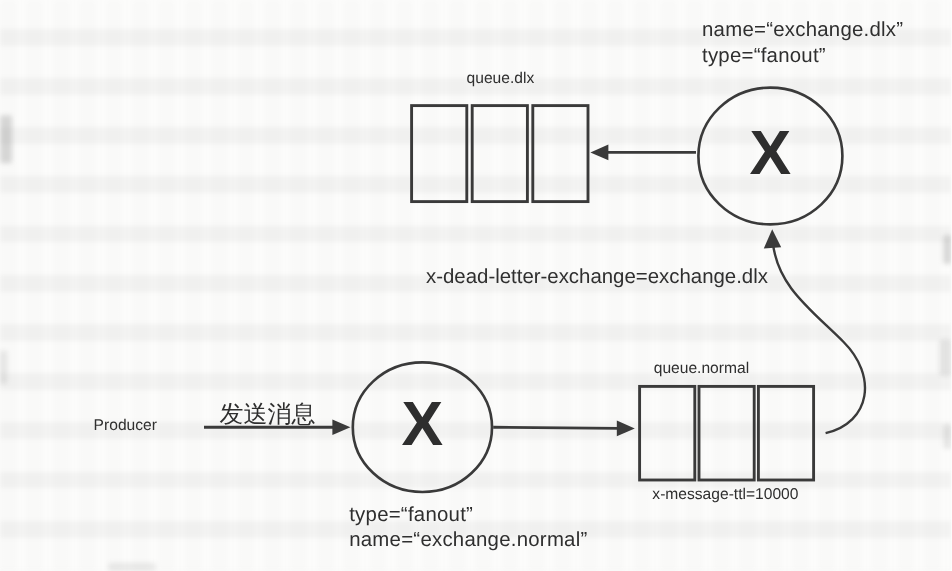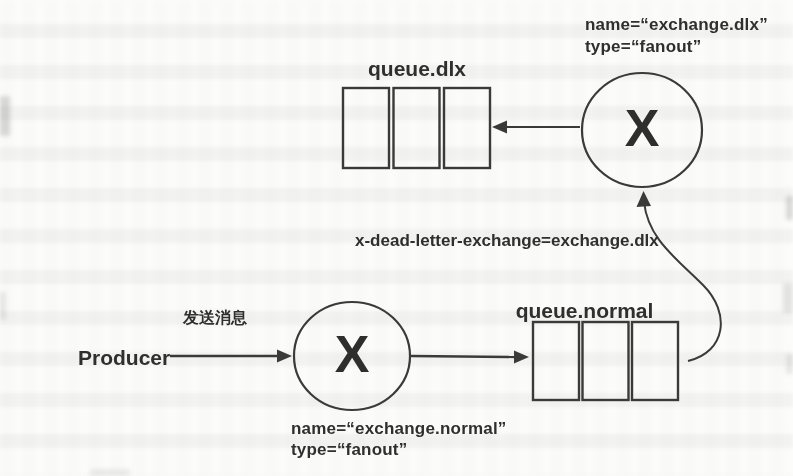--- a/index.html
+++ b/index.html
@@ -25,24 +25,24 @@
     position:absolute;inset:0;
     background:repeating-linear-gradient(90deg,
       rgba(140,140,140,0.05) 0 14px, rgba(0,0,0,0) 14px 22px);
     mix-blend-mode:multiply;
     filter:blur(2px);
     opacity:.5;
     pointer-events:none;
   }
   .smudge{position:absolute;background:rgba(90,90,90,.22);filter:blur(2px);border-radius:2px;pointer-events:none;}
   svg.layer{position:absolute;left:0;top:0;}
-  .lbl{position:absolute;white-space:nowrap;font-weight:700;color:#2f2f2f;}
+  .lbl{position:absolute;white-space:nowrap;font-weight:400;color:#2f2f2f;}
   .meta{font-size:17px;line-height:22px;letter-spacing:.2px;}
-  .title{font-size:21px;}
-  .args{font-size:17px;line-height:23px;margin-top:10px;}
+  .title{font-size:13px;}
+  .args{font-size:17px;line-height:23px;}
   .xsym{
     position:absolute;width:80px;text-align:center;
     font-size:52px;font-weight:600;color:#2e2e2e;line-height:1;
   }
   .center{text-align:center;}
 </style>
 </head>
 <body>
 
 <div class="canvas">
@@ -102,23 +102,24 @@
 
   <div class="xsym" style="left:602px;top:102px;">X</div>
   <div class="xsym" style="left:312px;top:328px;">X</div>
 
   <div class="lbl args" style="left:355px;top:219px;">
     <div>x-dead-letter-exchange=exchange.dlx</div>
   </div>
 
   <div class="lbl title" style="left:78px;top:346px;text-align:center;">Producer</div>
 
-  <div class="lbl" style="left:183px;top:308px;font-size:16px;">发送消息</div>
+  <div class="lbl" style="left:183px;top:332px;font-size:20px;">发送消息</div>
 
   <div class="lbl meta" style="left:291px;top:418px;line-height:21px;">
+    <div>type=“fanout”</div>
     <div>name=“exchange.normal”</div>
-    <div>type=“fanout”</div>
   </div>
 
   <div class="lbl title center" style="left:512px;top:299px;width:145px;">queue.normal</div>
 
+  <div class="lbl title center" style="left:517px;top:404px;width:175px;">x-message-ttl=10000</div>
 
 </div>
 
 </body></html>

